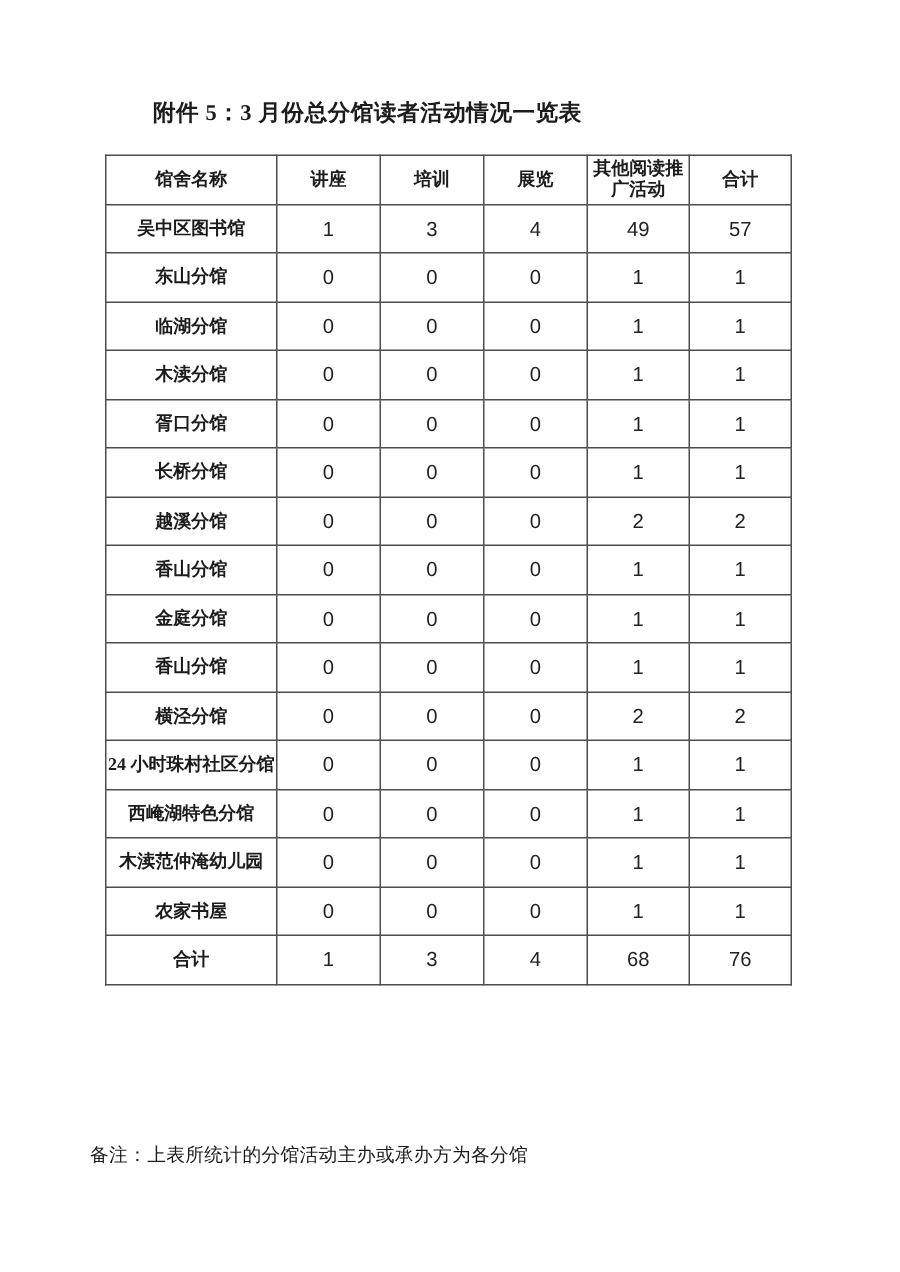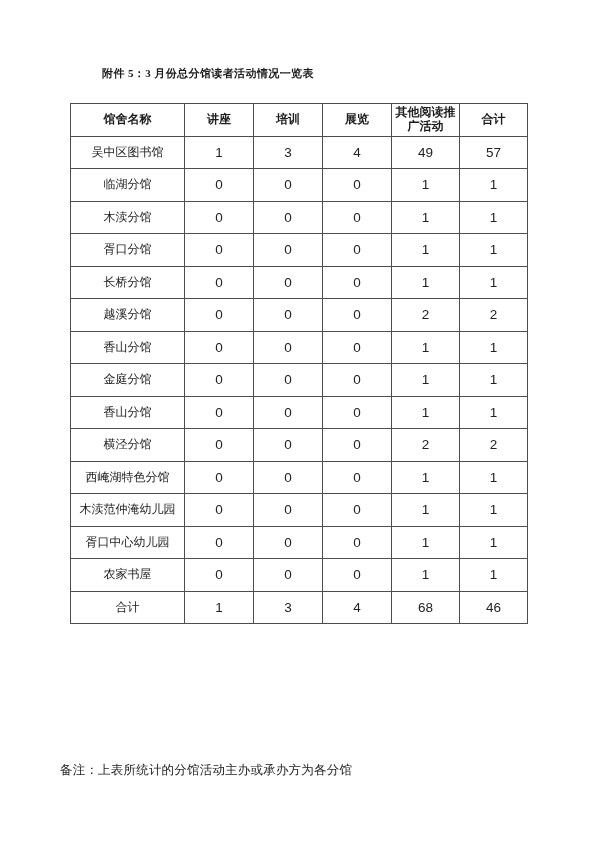--- a/index.html
+++ b/index.html
@@ -7,21 +7,21 @@
     width: 600px; height: 848px;
     background: #ffffff;
     position: relative;
     font-family: "Liberation Serif", "DejaVu Serif", serif;
     color: #1c1c1c;
     overflow: hidden;
   }
   .doc-title {
     position: absolute;
     left: 64px; top: 66px;
-    font-size: 11px;
+    font-size: 15px;
     font-weight: bold;
     letter-spacing: 0.4px;
     white-space: nowrap;
     padding-left: 38px;
   }
   table.activity-table {
     position: absolute;
     left: 70px; top: 103px;
     border-collapse: collapse;
     table-layout: fixed;
@@ -41,21 +41,21 @@
   tr { height: 32.5px; }
   th {
     font-family: "Liberation Serif", "DejaVu Serif", serif;
     font-size: 12px;
     font-weight: bold;
     line-height: 1.15;
   }
   td.name-cell {
     font-family: "Liberation Serif", "DejaVu Serif", serif;
     font-size: 12px;
-    font-weight: normal;
+    font-weight: bold;
     white-space: nowrap;
   }
   td.num-cell {
     font-family: "Liberation Sans", "DejaVu Sans", sans-serif;
     font-size: 13.5px;
     font-weight: 400;
     color: #222222;
   }
   .doc-note {
     position: absolute;
@@ -93,20 +93,28 @@
   <tbody>
       <tr>
         <td class="name-cell">吴中区图书馆</td>
         <td class="num-cell">1</td>
         <td class="num-cell">3</td>
         <td class="num-cell">4</td>
         <td class="num-cell">49</td>
         <td class="num-cell">57</td>
       </tr>
       <tr>
+        <td class="name-cell">东山分馆</td>
+        <td class="num-cell">0</td>
+        <td class="num-cell">0</td>
+        <td class="num-cell">0</td>
+        <td class="num-cell">1</td>
+        <td class="num-cell">1</td>
+      </tr>
+      <tr>
         <td class="name-cell">临湖分馆</td>
         <td class="num-cell">0</td>
         <td class="num-cell">0</td>
         <td class="num-cell">0</td>
         <td class="num-cell">1</td>
         <td class="num-cell">1</td>
       </tr>
       <tr>
         <td class="name-cell">木渎分馆</td>
         <td class="num-cell">0</td>
@@ -165,55 +173,55 @@
       </tr>
       <tr>
         <td class="name-cell">横泾分馆</td>
         <td class="num-cell">0</td>
         <td class="num-cell">0</td>
         <td class="num-cell">0</td>
         <td class="num-cell">2</td>
         <td class="num-cell">2</td>
       </tr>
       <tr>
+        <td class="name-cell">24 小时珠村社区分馆</td>
+        <td class="num-cell">0</td>
+        <td class="num-cell">0</td>
+        <td class="num-cell">0</td>
+        <td class="num-cell">1</td>
+        <td class="num-cell">1</td>
+      </tr>
+      <tr>
         <td class="name-cell">西崦湖特色分馆</td>
         <td class="num-cell">0</td>
         <td class="num-cell">0</td>
         <td class="num-cell">0</td>
         <td class="num-cell">1</td>
         <td class="num-cell">1</td>
       </tr>
       <tr>
         <td class="name-cell">木渎范仲淹幼儿园</td>
-        <td class="num-cell">0</td>
-        <td class="num-cell">0</td>
-        <td class="num-cell">0</td>
-        <td class="num-cell">1</td>
-        <td class="num-cell">1</td>
-      </tr>
-      <tr>
-        <td class="name-cell">胥口中心幼儿园</td>
         <td class="num-cell">0</td>
         <td class="num-cell">0</td>
         <td class="num-cell">0</td>
         <td class="num-cell">1</td>
         <td class="num-cell">1</td>
       </tr>
       <tr>
         <td class="name-cell">农家书屋</td>
         <td class="num-cell">0</td>
         <td class="num-cell">0</td>
         <td class="num-cell">0</td>
         <td class="num-cell">1</td>
         <td class="num-cell">1</td>
       </tr>
       <tr>
         <td class="name-cell">合计</td>
         <td class="num-cell">1</td>
         <td class="num-cell">3</td>
         <td class="num-cell">4</td>
         <td class="num-cell">68</td>
-        <td class="num-cell">46</td>
+        <td class="num-cell">76</td>
       </tr>
     </tbody>
 </table>
 
 <div class="doc-note">备注：上表所统计的分馆活动主办或承办方为各分馆</div>
 
 </body></html>

